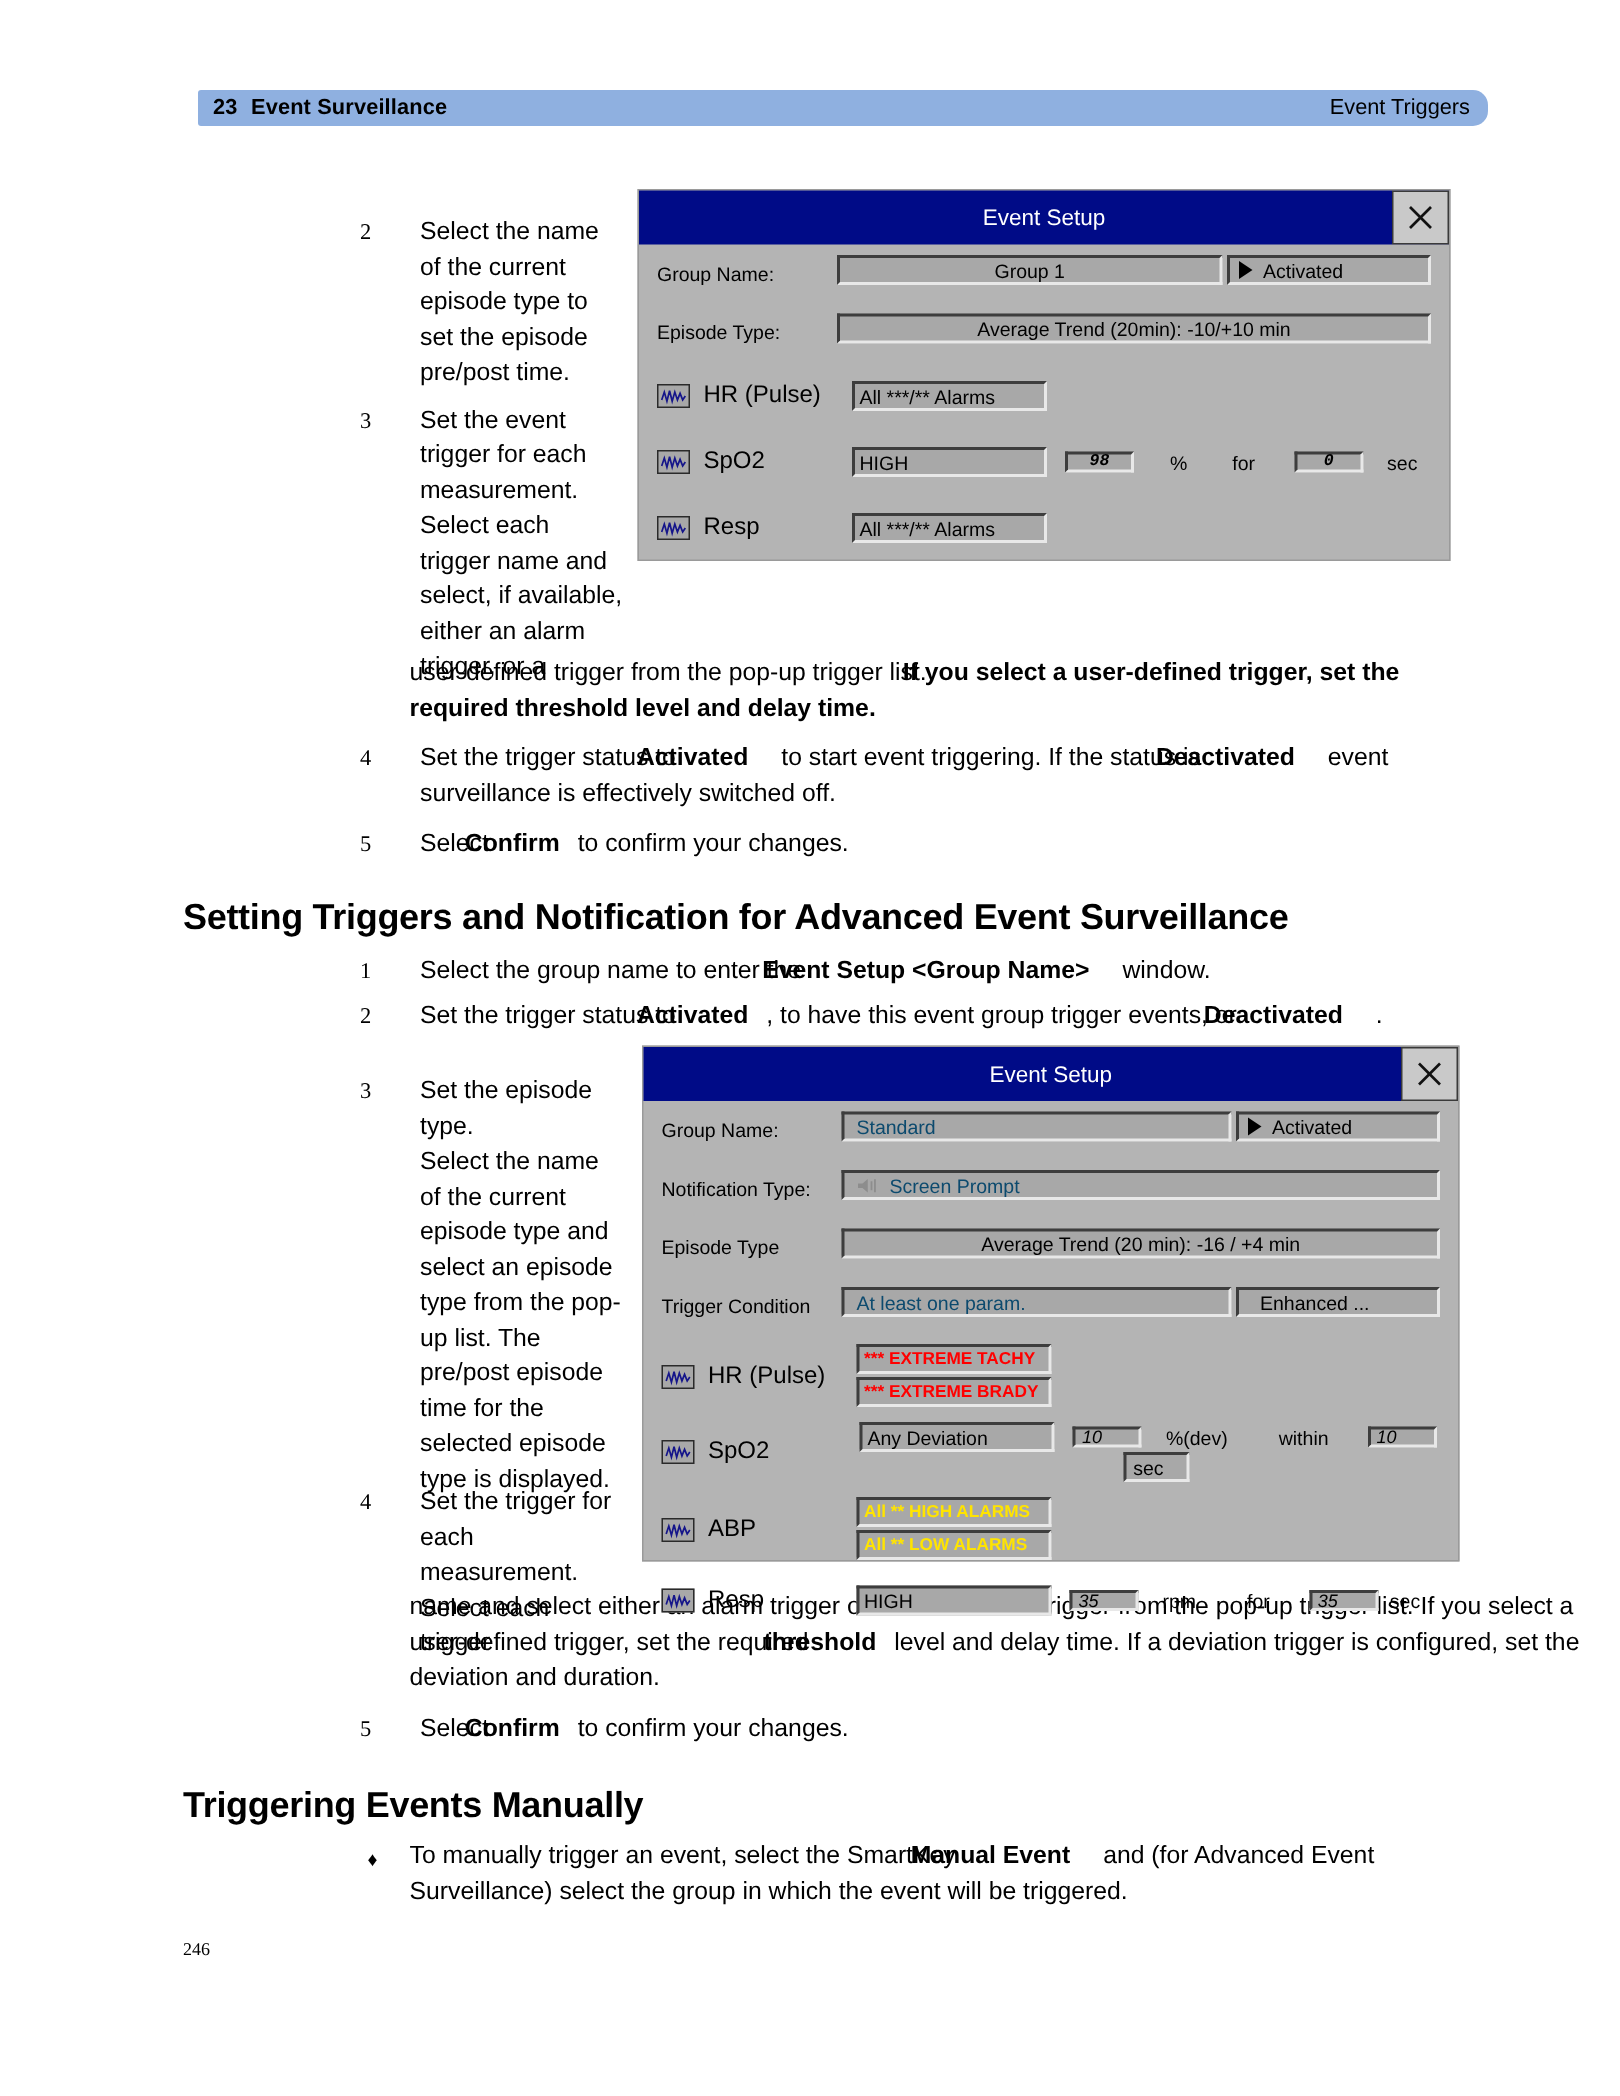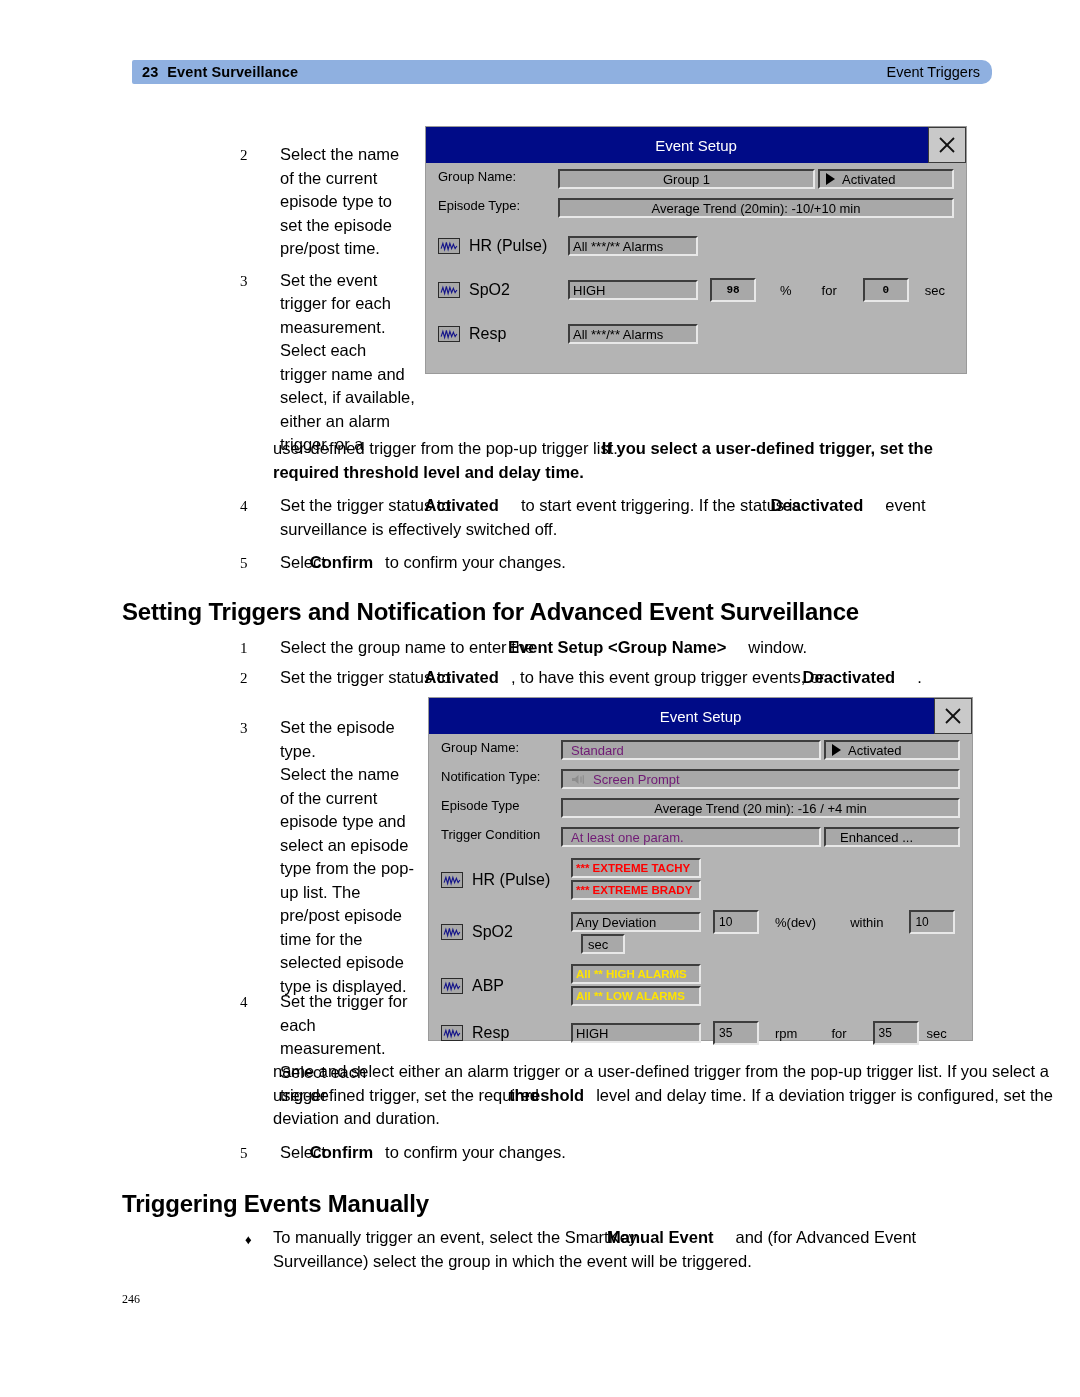--- a/index.html
+++ b/index.html
@@ -80,31 +80,31 @@
   .dlg-close{
     position:absolute;right:0;top:0;width:38px;height:36px;
     background:#c9c9c9;border:1px solid #3a3a3a;
     box-sizing:border-box;
     display:flex;align-items:center;justify-content:center;
   }
   .dlg-close svg{display:block;}
   .dlg-body{padding:6px 12px 10px 12px;}
 
   
-  .frow{display:flex;align-items:flex-start;height:21px;margin-bottom:8px;}
+  .frow{display:flex;align-items:flex-end;height:21px;margin-bottom:18px;}
   .flabel{width:120px;font-size:13px;flex:0 0 auto;}
   .fvalue{
     flex:1 1 auto;height:20px;background:#a8a8a8;
     border-top:2px solid #3d3d3d;border-left:2px solid #3d3d3d;
     border-right:2px solid #e8e8e8;border-bottom:2px solid #e8e8e8;
     box-sizing:border-box;display:flex;align-items:center;
     font-size:13px;padding-left:8px;overflow:hidden;white-space:nowrap;
   }
   .fvalue.ctr{justify-content:center;padding-left:0;}
-  .fvalue.dim{color:#701a75;}
+  .fvalue.dim{color:#0c4a6e;}
   .fbtn{
     width:136px;height:20px;margin-left:3px;flex:0 0 auto;
     background:#a8a8a8;
     border-top:2px solid #3d3d3d;border-left:2px solid #3d3d3d;
     border-right:2px solid #e8e8e8;border-bottom:2px solid #e8e8e8;
     box-sizing:border-box;display:flex;align-items:center;
     font-size:13px;padding-left:6px;white-space:nowrap;
   }
   .tri{
     width:0;height:0;border-left:9px solid #000;
@@ -117,38 +117,39 @@
   .mrow{display:flex;align-items:center;margin-top:10px;min-height:34px;}
   .mlabel{
     width:130px;flex:0 0 auto;display:flex;align-items:center;
     font-size:16px;
   }
   .wicon{
     width:22px;height:16px;background:#a8a8a8;
     border:1px solid #2a2a2a;box-sizing:border-box;margin-right:9px;
     flex:0 0 auto;display:block;
   }
-  .mfields{display:flex;align-items:center;flex-wrap:wrap;}
+  .mfields{display:flex;align-items:center;flex-wrap:wrap;justify-content:center;}
   .trigbox{
     width:130px;height:20px;background:#a8a8a8;
     border-top:2px solid #3d3d3d;border-left:2px solid #3d3d3d;
     border-right:2px solid #e8e8e8;border-bottom:2px solid #e8e8e8;
     box-sizing:border-box;display:flex;align-items:center;
     font-size:13px;padding-left:3px;white-space:nowrap;
   }
   .trigstack{display:flex;flex-direction:column;}
   .trigstack .trigbox{margin-bottom:2px;}
   .red{color:#ff0000;font-size:11.5px;font-weight:bold;}
   .yellow{color:#ffe400;font-size:11.5px;font-weight:bold;}
   .numbox{
-    width:46px;height:24px;background:#a8a8a8;margin-left:12px;
+    width:46px;height:14px;background:#a8a8a8;margin-left:12px;
     border-top:2px solid #3d3d3d;border-left:2px solid #3d3d3d;
     border-right:2px solid #e8e8e8;border-bottom:2px solid #e8e8e8;
     box-sizing:border-box;display:flex;align-items:center;justify-content:center;
     font-size:12px;
+    font-style:italic;
   }
   .numbox.left{justify-content:flex-start;padding-left:4px;}
   .numbox.mono{font-family:"Liberation Mono",monospace;font-weight:bold;font-size:11px;}
   .unit{font-size:13px;margin-left:16px;white-space:nowrap;}
   .unit.w{margin-left:34px;}
   .unitbox{
     width:44px;height:20px;background:#a8a8a8;margin-left:10px;
     border-top:2px solid #3d3d3d;border-left:2px solid #3d3d3d;
     border-right:2px solid #e8e8e8;border-bottom:2px solid #e8e8e8;
     box-sizing:border-box;display:flex;align-items:center;

